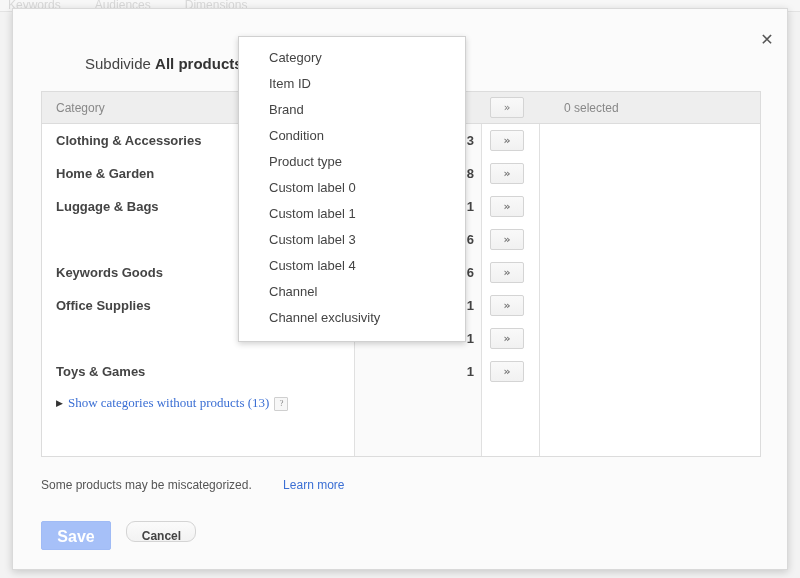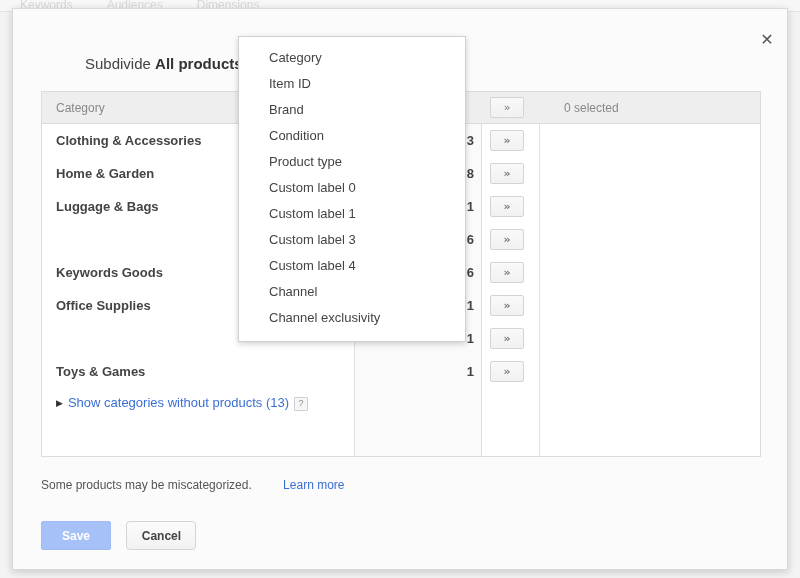--- a/index.html
+++ b/index.html
@@ -23,21 +23,21 @@
   }
   #bg-tabstrip {
     position: absolute;
     top: 0; left: 0;
     width: 800px;
     height: 12px;
     background: #f7f7f7;
     border-bottom: 1px solid #e3e3e3;
     display: flex;
     align-items: flex-end;
-    padding-left: 20px;
+    padding-left: 8px;
     box-sizing: border-box;
     overflow: hidden;
   }
   .bg-tab {
     font-size: 12px;
     color: #d8d8d8;
     margin-right: 34px;
     white-space: nowrap;
     line-height: 12px;
   }
@@ -200,20 +200,21 @@
     text-align: center;
     line-height: 20px;
     cursor: pointer;
     box-sizing: border-box;
     font-family: "DejaVu Sans", sans-serif;
   }
 
   #show-more-row {
     position: relative;
     height: 30px;
+    font-family: Liberation Serif, serif;
   }
   #show-more-link {
     position: absolute;
     left: 14px;
     top: 0;
     height: 30px;
     line-height: 30px;
     font-size: 13px;
     color: #3b6fd4;
     cursor: pointer;
@@ -261,42 +262,42 @@
     position: absolute;
     left: 28px;
     top: 512px;
   }
   #save-btn {
     display: inline-block;
     width: 70px;
     height: 29px;
     line-height: 29px;
     text-align: center;
-    font-size: 12px;
+    font-size: 16px;
     font-weight: bold;
     color: #ffffff;
     background: #a6c0f8;
     border: 1px solid #a0bbf5;
     border-radius: 2px;
     box-sizing: border-box;
     cursor: default;
     vertical-align: top;
   }
   #cancel-btn {
     display: inline-block;
     width: 70px;
-    height: 29px;
+    height: 21px;
     line-height: 28px;
     text-align: center;
     font-size: 12px;
     font-weight: bold;
     color: #444;
     background: linear-gradient(#fbfbfb, #f2f2f2);
     border: 1px solid #d4d4d4;
-    border-radius: 4px;
+    border-radius: 9px;
     box-sizing: border-box;
     cursor: pointer;
     margin-left: 11px;
     vertical-align: top;
   }
 
   
   #dropdown {
     position: absolute;
     left: 225px;

